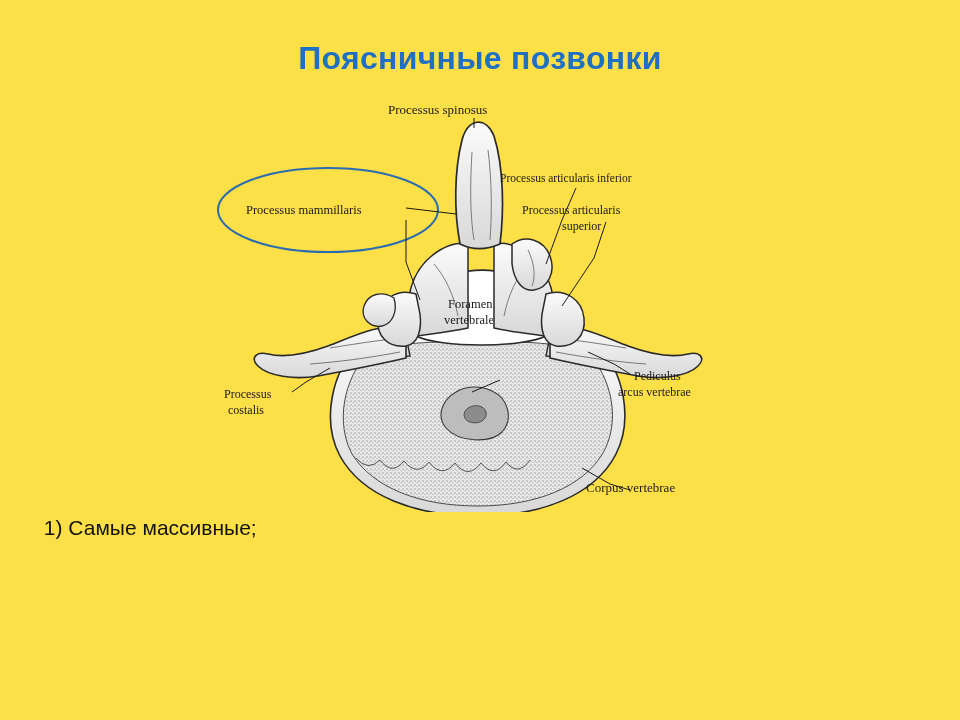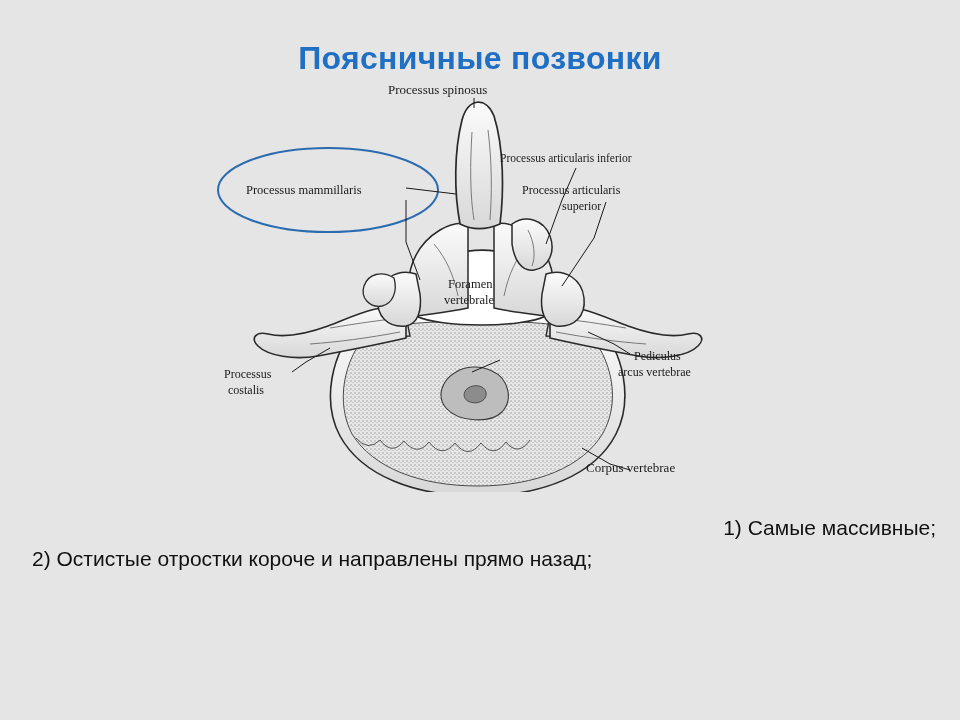--- a/index.html
+++ b/index.html
@@ -11,37 +11,37 @@
     width: 960px;
     height: 720px;
     font-family: "Liberation Sans", sans-serif;
     overflow: hidden;
     position: relative;
   }
   .slide {
     position: relative;
     width: 960px;
     height: 720px;
-    background: #e5e5e5;
+    background: #fde047;
   }
   .slide-title {
     position: absolute;
     left: 0;
     top: 40px;
     width: 960px;
     text-align: center;
     font-size: 32px;
     font-weight: bold;
     color: #1f6fc4;
     letter-spacing: 0.3px;
   }
   .figure {
     position: absolute;
     left: 210px;
-    top: 72px;
+    top: 92px;
     width: 540px;
     height: 420px;
   }
   .figure svg {
     display: block;
   }
   .lbl {
     font-family: "Liberation Serif", serif;
     fill: #1a1a1a;
   }
@@ -61,21 +61,21 @@
   }
   .line-1 {
     font-weight: bold;
     font-style: italic;
     font-size: 21px;
     padding-left: 14px;
   }
   .line-1 .ital {
     font-style: italic;
   }
-  .line-2 { padding-left: 14px; text-align: right; }
+  .line-2 { padding-left: 14px; }
   .line-3 { padding-left: 8px; }
   .line-4 { padding-left: 2px; }
 </style>
 </head>
 <body>
 
 <div class="slide">
 
   <div class="slide-title">Поясничные позвонки</div>
 
@@ -203,16 +203,15 @@
 
       <text class="lbl" x="424" y="288" font-size="12">Pediculus</text>
       <text class="lbl" x="408" y="304" font-size="12">arcus vertebrae</text>
 
       <text class="lbl" x="376" y="400" font-size="13">Corpus vertebrae</text>
     </svg>
   </div>
 
   <div class="body-text">
     <div class="line line-2"> 1) Самые массивные;</div>
-    <div class="line line-3">2) Остистые отростки короче и направлены прямо назад;</div>
   </div>
 
 </div>
 
 </body></html>

